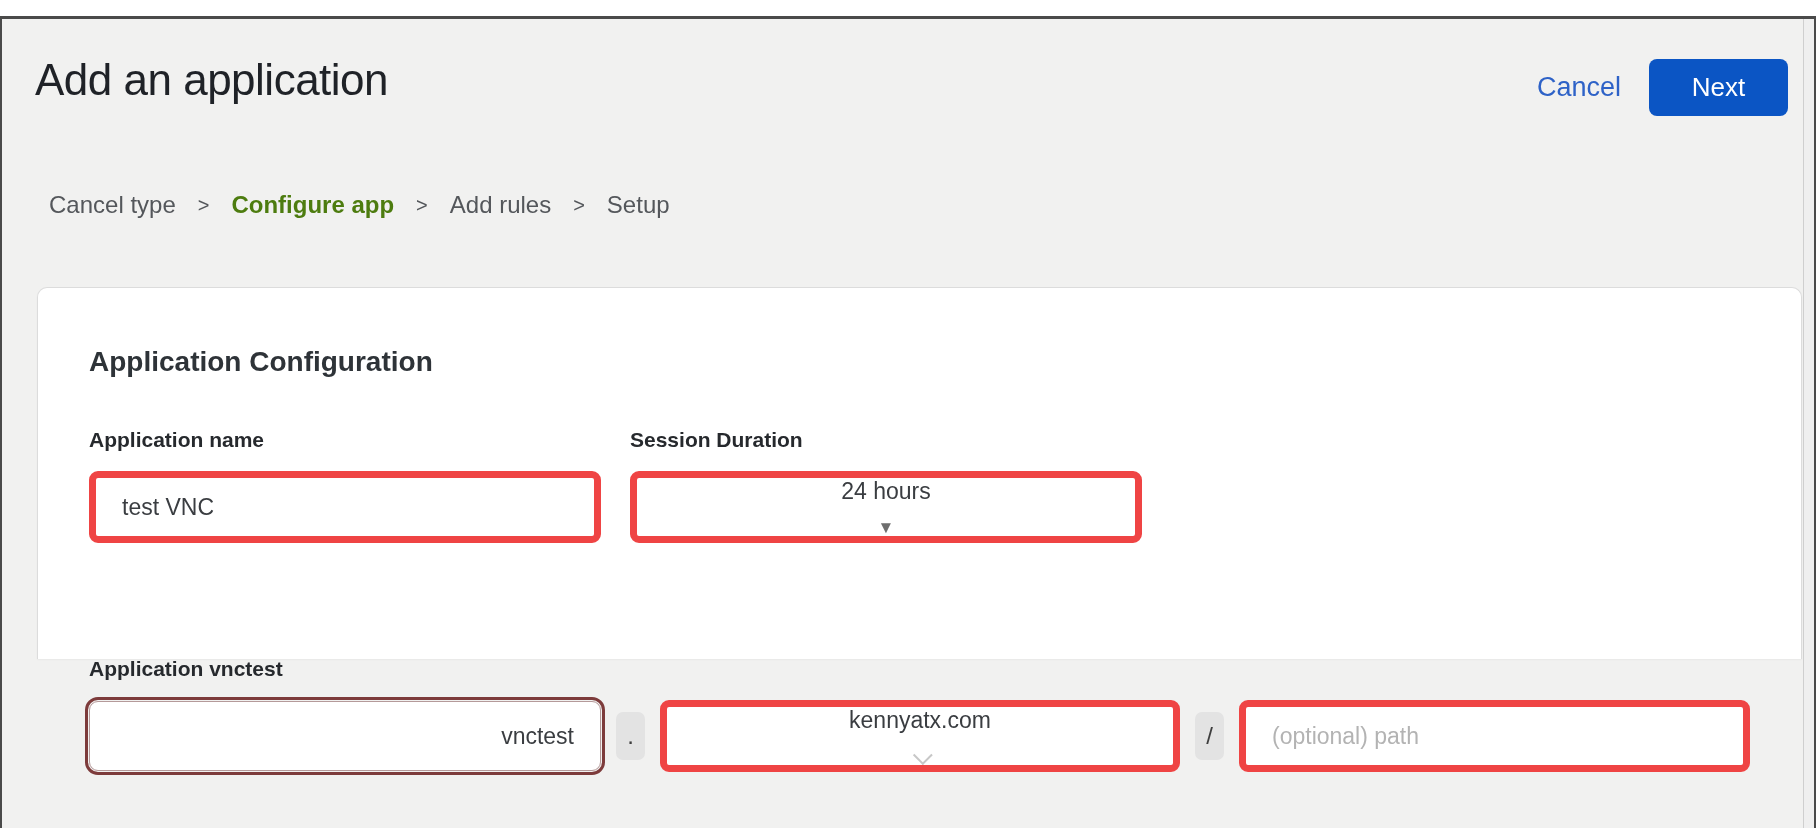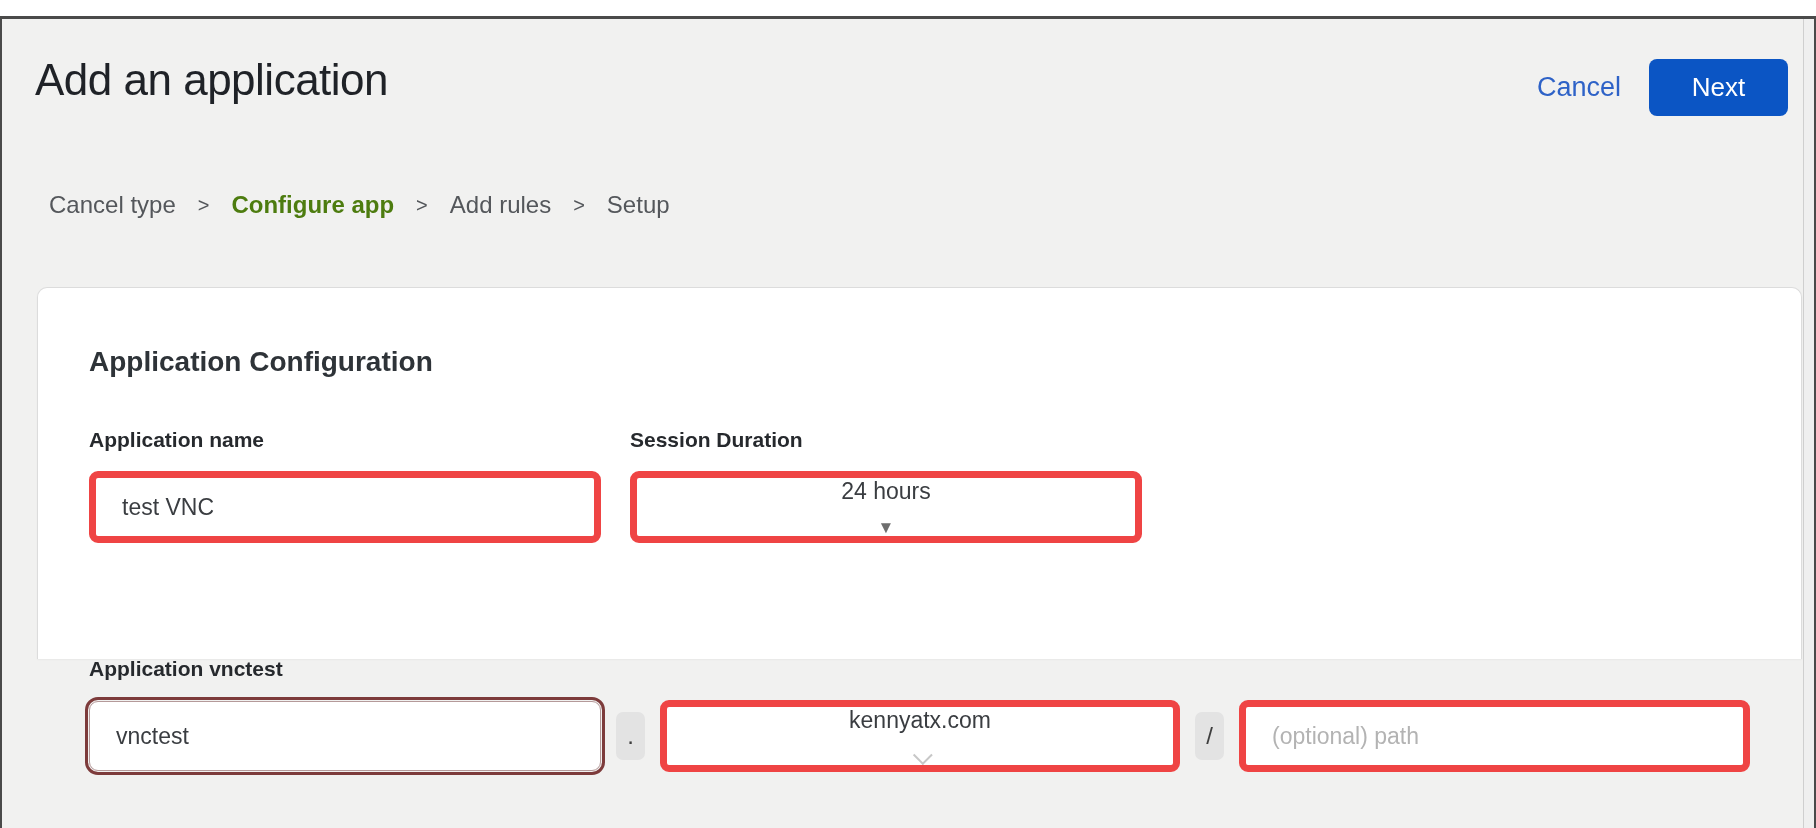--- a/index.html
+++ b/index.html
@@ -164,20 +164,21 @@
     width: 100%;
     height: 70px;
     border: 1px solid #b59a9a;
     outline: 3px solid #7d3b3b;
     outline-offset: 1px;
     border-radius: 9px;
     font-family: inherit;
     font-size: 23px;
     color: #3a3d41;
     padding: 0 26px;
+    text-align: right;
   }
   .sep-chip {
     flex: none;
     min-width: 29px;
     height: 48px;
     background: #e3e3e3;
     border-radius: 7px;
     display: flex;
     align-items: center;
     justify-content: center;

